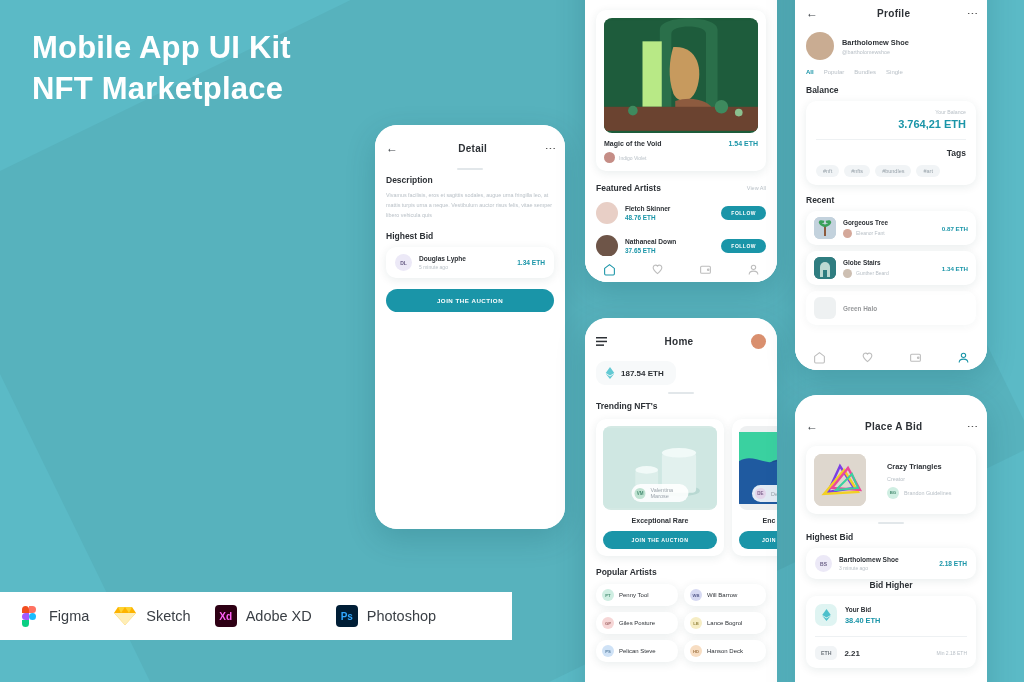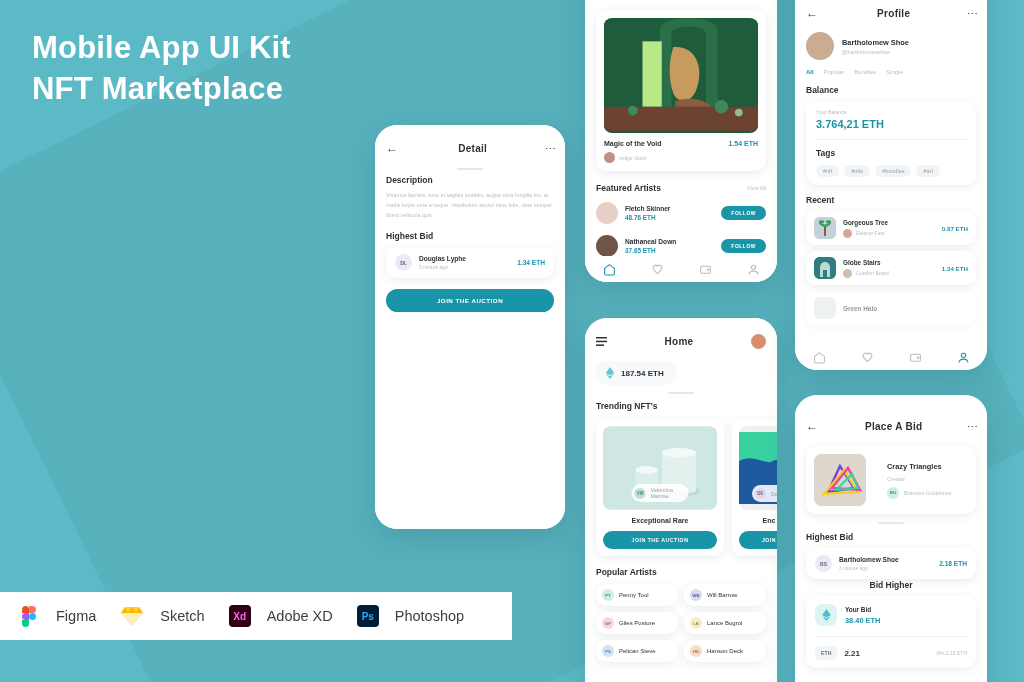--- a/index.html
+++ b/index.html
@@ -14,21 +14,21 @@
   }
   .hero {
     position:absolute; left:32px; top:28px; color:#fff;
     font-size:31px; font-weight:bold; line-height:1.32; letter-spacing:.2px;
   }
   
   .footer {
     position:absolute; left:0; bottom:42px; width:512px; height:48px;
     background:#fff; display:flex; align-items:center; gap:24px; padding-left:18px;
   }
-  .soft { display:flex; align-items:center; gap:16px; }
+  .soft { display:flex; align-items:center; gap:9px; }
   .soft .lbl { font-size:14.5px; color:#3a3f45; }
   .ic { width:22px; height:22px; border-radius:4px; position:relative; flex:none; }
   .ic-figma { background:transparent; }
   .ic-figma i { position:absolute; display:block; }
   .fg1{width:7px;height:7px;background:#f24e1e;left:4px;top:1px;border-radius:4px 4px 0 0;}
   .fg2{width:7px;height:7px;background:#ff7262;left:11px;top:1px;border-radius:0 4px 4px 0;}
   .fg3{width:7px;height:7px;background:#a259ff;left:4px;top:8px;border-radius:4px 0 0 4px;}
   .fg4{width:7px;height:7px;background:#1abcfe;left:11px;top:8px;border-radius:50%;}
   .fg5{width:7px;height:7px;background:#0acf83;left:4px;top:15px;border-radius:0 0 4px 4px;}
   .ic-sketch { width:24px;height:20px; }
@@ -328,21 +328,21 @@
       <span class="muted" style="display:block;font-size:5.4px;margin-top:2px;">@bartholomewshoe</span>
     </span>
   </div>
   <div class="tabs" style="margin-top:9px;">
     <span style="color:#1a95a8;font-weight:bold;">All</span>
     <span class="muted">Popular</span>
     <span class="muted">Bundles</span>
     <span class="muted">Single</span>
   </div>
   <div class="sec-h" style="margin-top:10px;">Balance</div>
-  <div class="card" style="padding:8px 10px;margin-top:6px;">
+  <div class="card" style="padding:8px 10px;margin-top:6px;text-align:right;">
     <div class="muted" style="font-size:5.2px;">Your Balance</div>
     <div class="eth" style="font-size:11px;margin-top:3px;">3.764,21 ETH</div>
     <div style="height:1px;background:#eef1f3;margin-top:9px;"></div>
     <div class="sec-h" style="margin-top:8px;">Tags</div>
     <div class="row" style="gap:5px;margin-top:7px;">
       <span class="tagp">#nft</span>
       <span class="tagp">#nfts</span>
       <span class="tagp">#bundles</span>
       <span class="tagp">#art</span>
     </div>

